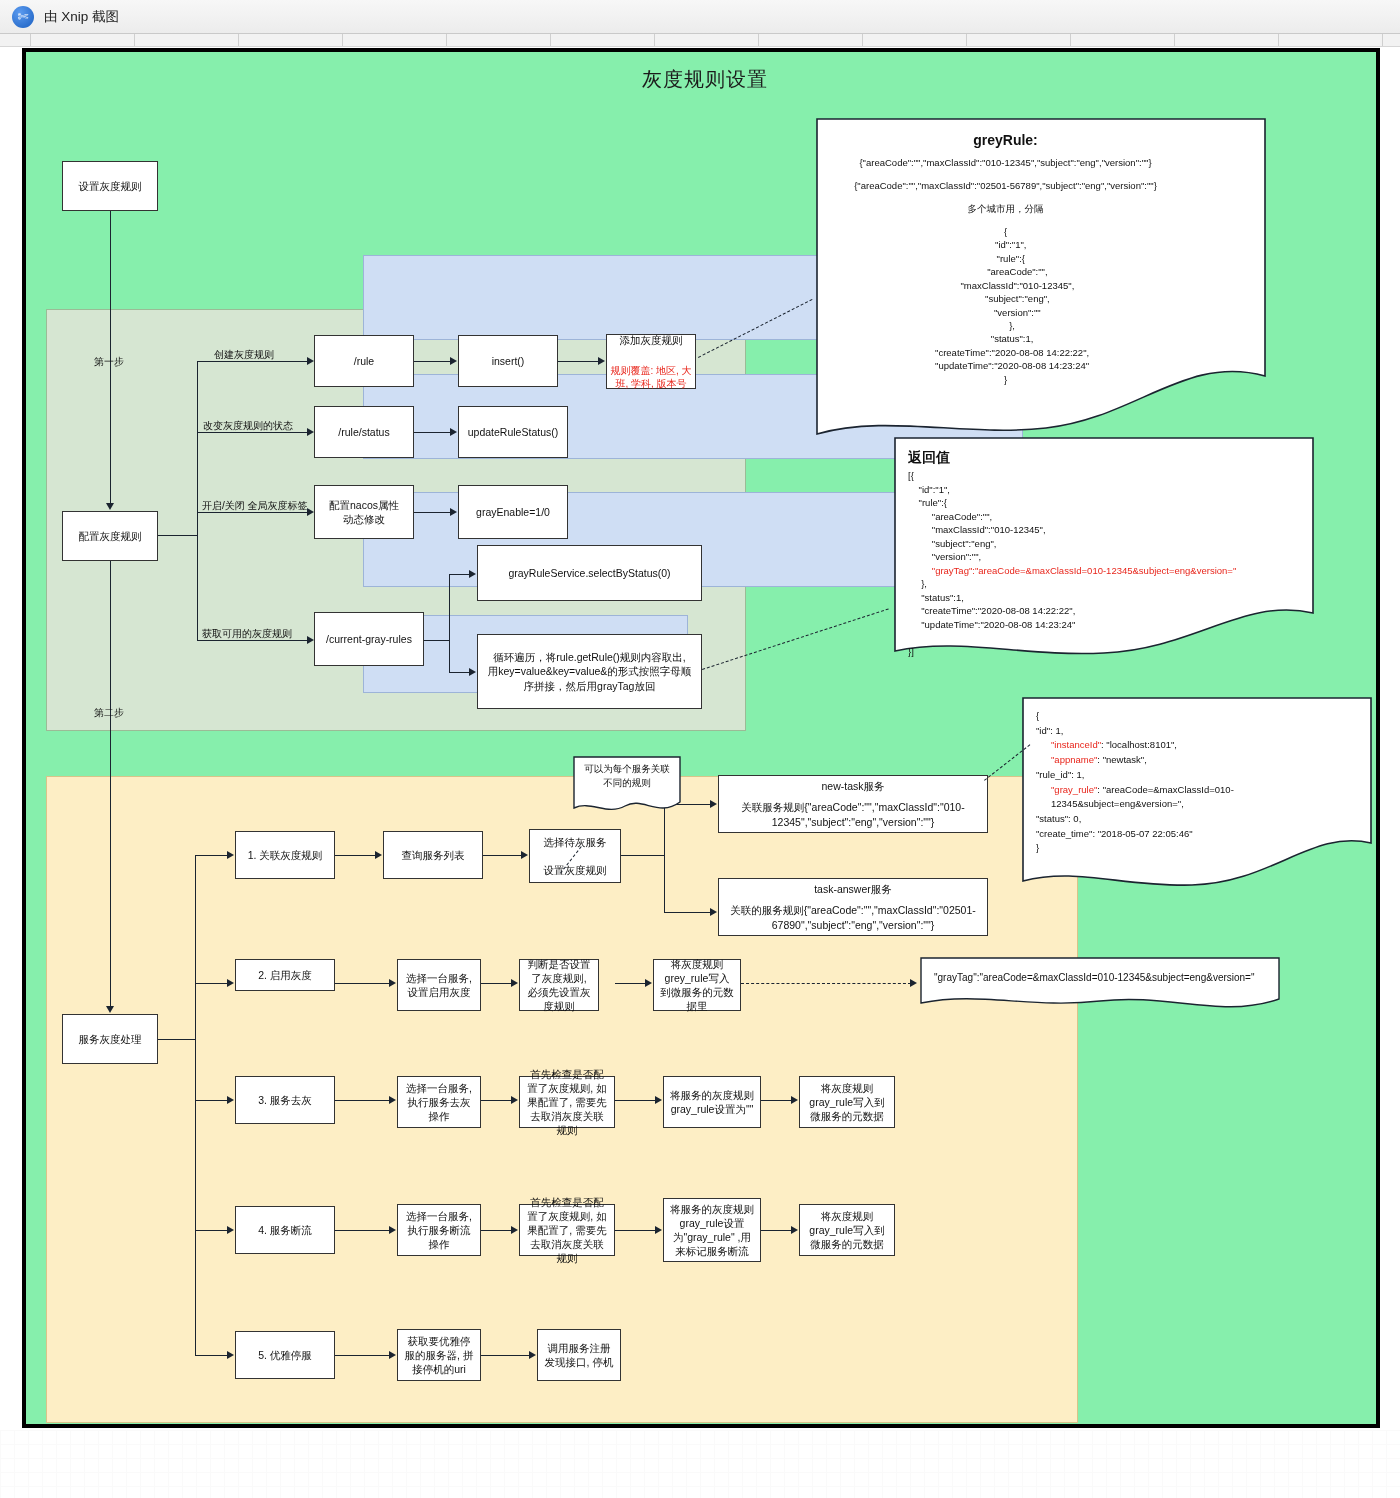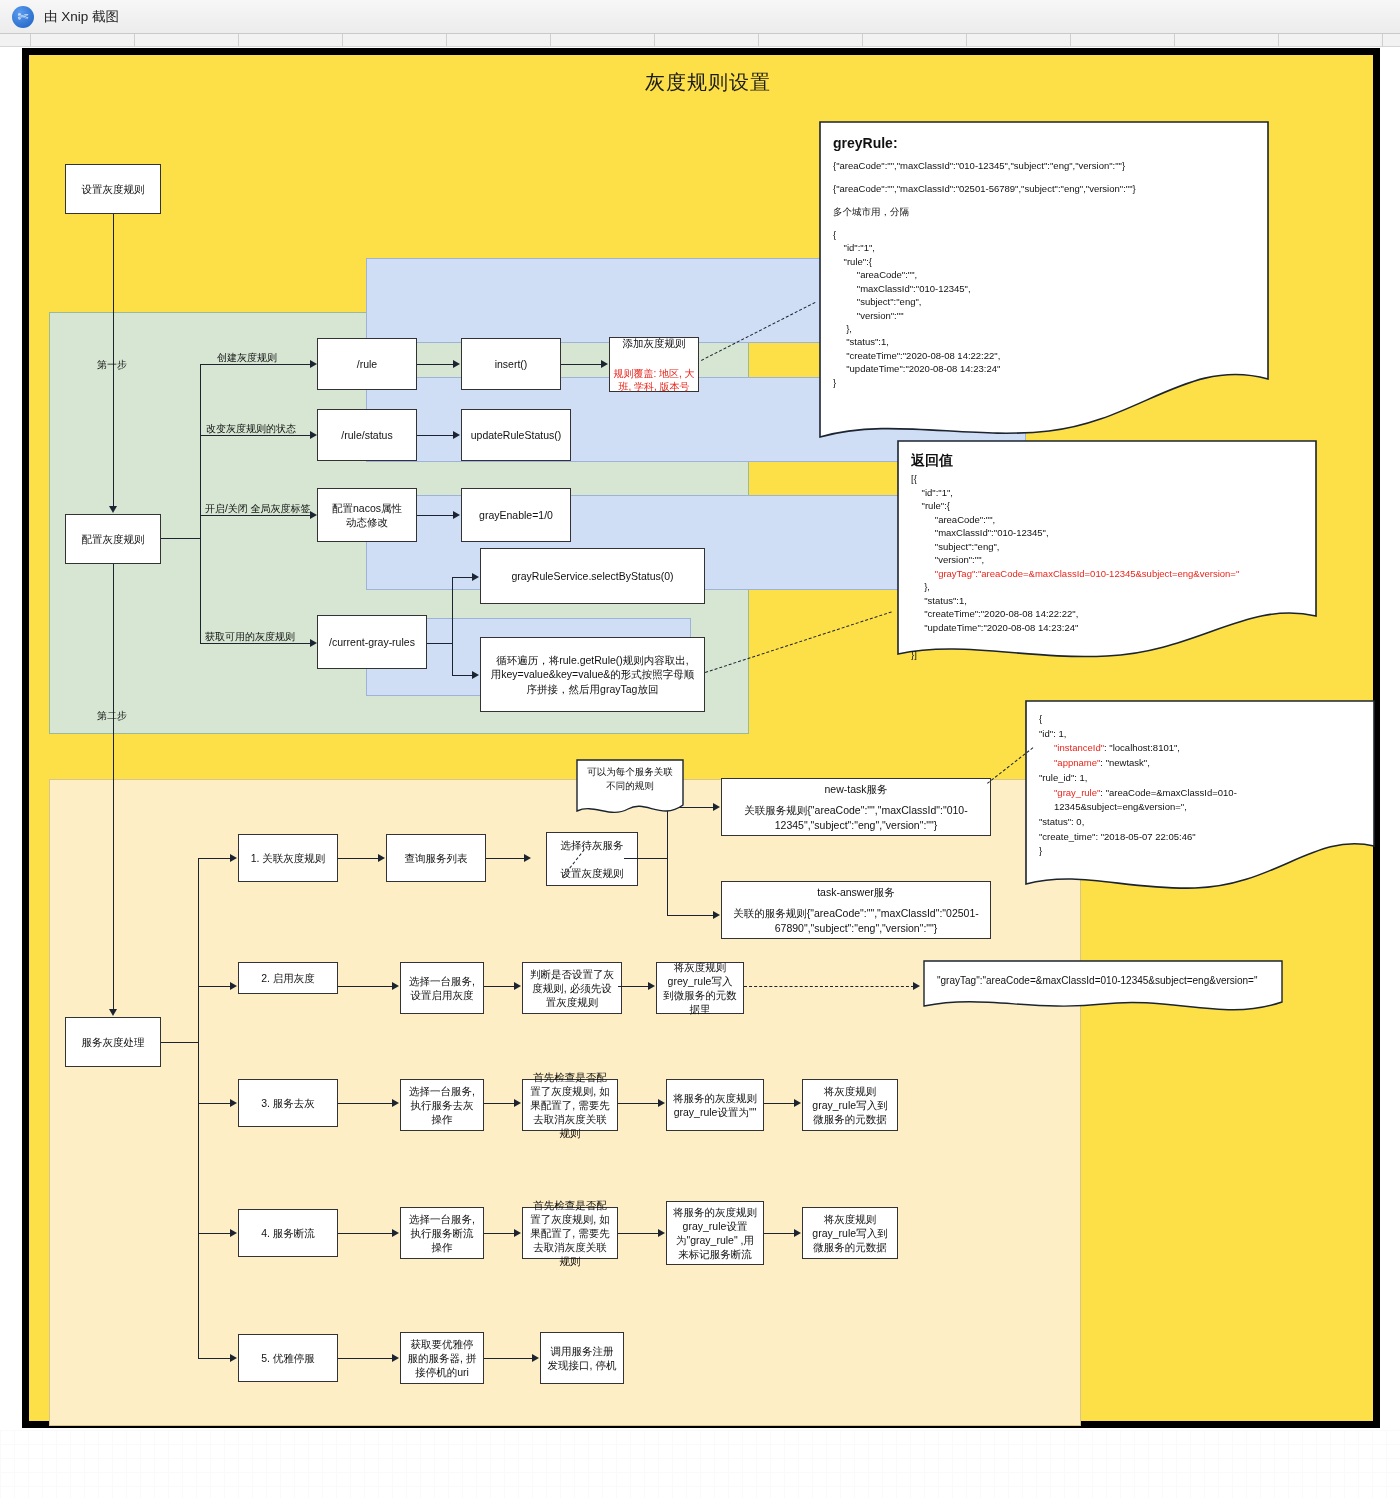--- a/index.html
+++ b/index.html
@@ -35,21 +35,21 @@
     background:
       repeating-linear-gradient(to right,#fafafa 0 1px,transparent 1px 14px),
       repeating-linear-gradient(to bottom,#fafafa 0 1px,transparent 1px 14px),
       repeating-linear-gradient(to right,#e2e2e2 0 1px,transparent 1px 98px),
       repeating-linear-gradient(to bottom,#ececec 0 1px,transparent 1px 70px),
       #ffffff;
   }
   
   #canvas{
     position:absolute;left:22px;top:48px;width:1358px;height:1380px;
-    background:#fde047;border:7px solid #000000;box-sizing:border-box;
+    background:#86efac;border:4px solid #000000;box-sizing:border-box;
   }
   #page-title{
     position:absolute;left:0;top:14px;width:1358px;text-align:center;
     font-size:20px;color:#1b1b1b;letter-spacing:1px;
   }
   
   .panel{position:absolute;box-sizing:border-box;}
   #panel-green{left:20px;top:257px;width:700px;height:422px;
     background:#d6e6d2;border:1px solid #9bbb96;}
   #panel-yellow{left:20px;top:724px;width:1032px;height:647px;
@@ -214,21 +214,21 @@
   <div class="box" style="left:209px;top:779px;width:100px;height:48px;">
     <span>1. 关联灰度规则</span>
   </div>
   <div class="ln h" style="left:309px;top:803px;width:42px;"></div>
   <div class="arw r" style="left:349px;top:798.5px;"></div>
   <div class="box" style="left:357px;top:779px;width:100px;height:48px;">
     <span>查询服务列表</span>
   </div>
   <div class="ln h" style="left:457px;top:803px;width:40px;"></div>
   <div class="arw r" style="left:495px;top:798.5px;"></div>
-  <div class="box" style="left:503px;top:777px;width:92px;height:54px;margin-left:14px;">
+  <div class="box" style="left:503px;top:777px;width:92px;height:54px;">
     <span style="white-space:pre-line;">选择待灰服务
 
 设置灰度规则</span>
   </div>
 
   <div class="ln h" style="left:595px;top:803px;width:44px;"></div>
   <div class="ln v" style="left:638px;top:752px;height:109px;"></div>
   <div class="ln h" style="left:638px;top:752px;width:48px;"></div>
   <div class="arw r" style="left:684px;top:747.5px;"></div>
   <div class="box" style="left:692px;top:723px;width:270px;height:58px;padding:5px 10px;">
@@ -256,21 +256,21 @@
   <div class="box" style="left:209px;top:907px;width:100px;height:32px;">
     <span>2. 启用灰度</span>
   </div>
   <div class="ln h" style="left:309px;top:931px;width:56px;"></div>
   <div class="arw r" style="left:363px;top:926.5px;"></div>
   <div class="box" style="left:371px;top:907px;width:84px;height:52px;padding:3px 6px;">
     <span>选择一台服务, 设置启用灰度</span>
   </div>
   <div class="ln h" style="left:455px;top:931px;width:32px;"></div>
   <div class="arw r" style="left:485px;top:926.5px;"></div>
-  <div class="box" style="left:493px;top:907px;width:100px;height:52px;padding:21px 6px;">
+  <div class="box" style="left:493px;top:907px;width:80px;height:52px;padding:21px 6px;">
     <span>判断是否设置了灰度规则, 必须先设置灰度规则</span>
   </div>
   <div class="ln h" style="left:589px;top:931px;width:32px;"></div>
   <div class="arw r" style="left:619px;top:926.5px;"></div>
   <div class="box" style="left:627px;top:907px;width:88px;height:52px;padding:3px 6px;">
     <span>将灰度规则grey_rule写入到微服务的元数据里</span>
   </div>
   <div class="dash" style="left:715px;top:931px;width:170px;"></div>
   <div class="arw r" style="left:884px;top:926.5px;"></div>
 
@@ -342,21 +342,21 @@
   <div class="arw r" style="left:363px;top:1298.5px;"></div>
   <div class="box" style="left:371px;top:1277px;width:84px;height:52px;padding:3px 6px;">
     <span>获取要优雅停服的服务器, 拼接停机的uri</span>
   </div>
   <div class="ln h" style="left:455px;top:1303px;width:50px;"></div>
   <div class="arw r" style="left:503px;top:1298.5px;"></div>
   <div class="box" style="left:511px;top:1277px;width:84px;height:52px;padding:3px 6px;">
     <span>调用服务注册发现接口, 停机</span>
   </div>
 
-  <div class="note" style="left:790px;top:66px;width:377px;height:320px;">
+  <div class="note" style="left:790px;top:66px;width:377px;height:320px;text-align:center;">
     <svg width="450" height="320" viewBox="0 0 450 320">
       <path d="M1,1 H449 V258 C370,236 320,300 230,310 C150,319 70,296 1,316 Z" fill="#ffffff" stroke="#1b2430" stroke-width="1.6"></path>
     </svg>
     <div class="inner" style="left:14px;top:12px;right:12px;">
       <span class="title">greyRule:</span>
       <p>{"areaCode":"","maxClassId":"010-12345","subject":"eng","version":""}</p>
       <p>{"areaCode":"","maxClassId":"02501-56789","subject":"eng","version":""}</p>
       <p>多个城市用，分隔</p>
       <pre>{
     "id":"1",

